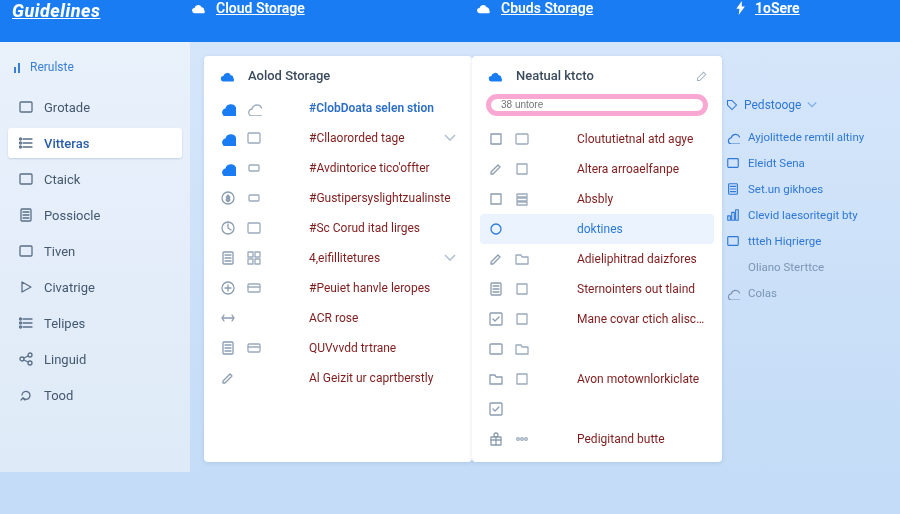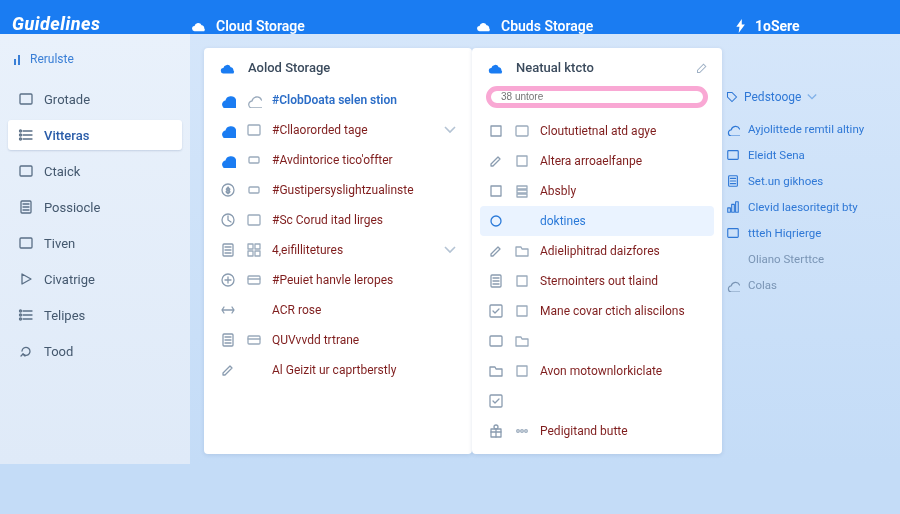--- a/index.html
+++ b/index.html
@@ -1,17 +1,17 @@
 <!DOCTYPE html>
 <html><head>
 <meta charset="utf-8">
 <style>
   * { box-sizing: border-box; margin: 0; padding: 0; }
   html, body { width: 900px; height: 514px; font-family: -apple-system, "Segoe UI", Roboto, Arial, sans-serif; overflow: hidden; background:#c4dcf7; }
-  .topbar { height: 34px; background: #1a7cf2; display:flex; align-items:flex-end; color:#fff; font-size:14px; }
+  .topbar { height: 42px; background: #1a7cf2; display:flex; align-items:flex-start; color:#fff; font-size:14px;text-decoration:underline; }
   .topbar .brand { font-weight:800; font-style:italic; font-size:18px; padding-left:12px; width:190px; letter-spacing:0.5px; }
   .topbar .seg { display:flex; align-items:center; gap:8px; font-weight:600; }
   .topbar .seg .icon { display:inline-flex; }
   .topbar .seg1 { width:285px; }
   .topbar .seg2 { width:260px; }
   .topbar .seg3 { flex:1; font-weight:700; }
   .workarea { display:flex; height:430px; }
   .leftnav { width:190px; background:linear-gradient(180deg,#e9f1fb 0%, #dfeaf8 100%); padding:14px 8px 0 8px; }
   .left-top { display:flex; align-items:center; gap:6px; color:#3a7fd6; font-size:12px; padding:4px 8px 18px 6px; }
   .navlist { display:flex; flex-direction:column; gap:6px; }
@@ -21,21 +21,21 @@
   .panels { flex:1; display:flex; padding:14px 14px 10px 14px; background:linear-gradient(180deg,#d5e6fa 0%, #c4dcf7 100%); }
   .panel { background:#fff; border-radius:4px; box-shadow:0 1px 4px rgba(20,50,110,0.12); padding:12px 14px 10px 14px; overflow:hidden; }
   .panel-a { width:268px; }
   .panel-b { width:250px; }
   .rightcol { width:152px; padding:10px 4px 0 0; }
   .panel-head { display:flex; align-items:center; gap:10px; font-size:13px; color:#3a4a5c; font-weight:500; margin-bottom:10px; }
   .panel-head .spacer { flex:1; }
   .panel-head .edit { color:#9fb1c5; }
   .row { display:flex; align-items:center; gap:10px; padding:7px 2px; font-size:12px; color:#7f1d1d; }
   .row .icon, .row .icon2 { width:16px; display:inline-flex; justify-content:center; align-items:center; }
-  .row .label { flex:1; white-space:nowrap; overflow:hidden; text-overflow:ellipsis; }
+  .row .label { flex:1; white-space:nowrap; overflow:hidden; text-overflow:ellipsis;margin-left:37px; }
   .row.strong { color:#2b6dc7; font-weight:600; }
   .chev { color:#b4c3d4; }
   .search { width:100%; height:22px; border:5px solid #f9a8d4; border-radius:11px; font-size:10px; color:#8aa0b8; padding:0 10px; margin-bottom:8px; outline:none; }
   .row.hl { background:#eaf3ff; border-radius:4px; color:#2b7ad9; margin-left:-6px; margin-right:-6px; padding-left:8px; padding-right:8px; }
   .right-top { display:flex; align-items:center; gap:6px; color:#2f78d6; font-size:12px; padding:2px 4px 12px 4px;margin-top:30px; }
   .right-top .chevsm { color:#7fb0e8; }
   .rlink { display:flex; align-items:center; gap:8px; padding:6px 4px; font-size:11.5px; color:#2f78d6; cursor:pointer; white-space:nowrap; overflow:hidden; text-overflow:ellipsis; }
   .rlink .icon { width:14px; display:inline-flex; }
   .rlink.muted { color:#7a95b5; }
   svg { display:block; }
@@ -136,20 +136,28 @@
           <span class="icon">
             <svg width="16" height="16" viewBox="0 0 16 16" fill="none" stroke="#5a6f86" stroke-width="1.3" stroke-linecap="round" stroke-linejoin="round">
               <use href="#i-list"></use>
             </svg>
           </span>
           <span class="label">Telipes</span>
         </div>
         <div class="navitem">
           <span class="icon">
             <svg width="16" height="16" viewBox="0 0 16 16" fill="none" stroke="#5a6f86" stroke-width="1.3" stroke-linecap="round" stroke-linejoin="round">
+              <use href="#i-share"></use>
+            </svg>
+          </span>
+          <span class="label">Linguid</span>
+        </div>
+        <div class="navitem">
+          <span class="icon">
+            <svg width="16" height="16" viewBox="0 0 16 16" fill="none" stroke="#5a6f86" stroke-width="1.3" stroke-linecap="round" stroke-linejoin="round">
               <use href="#i-loop"></use>
             </svg>
           </span>
           <span class="label">Tood</span>
         </div>
       </div>
   </div>
 
   <div class="panels">
 

